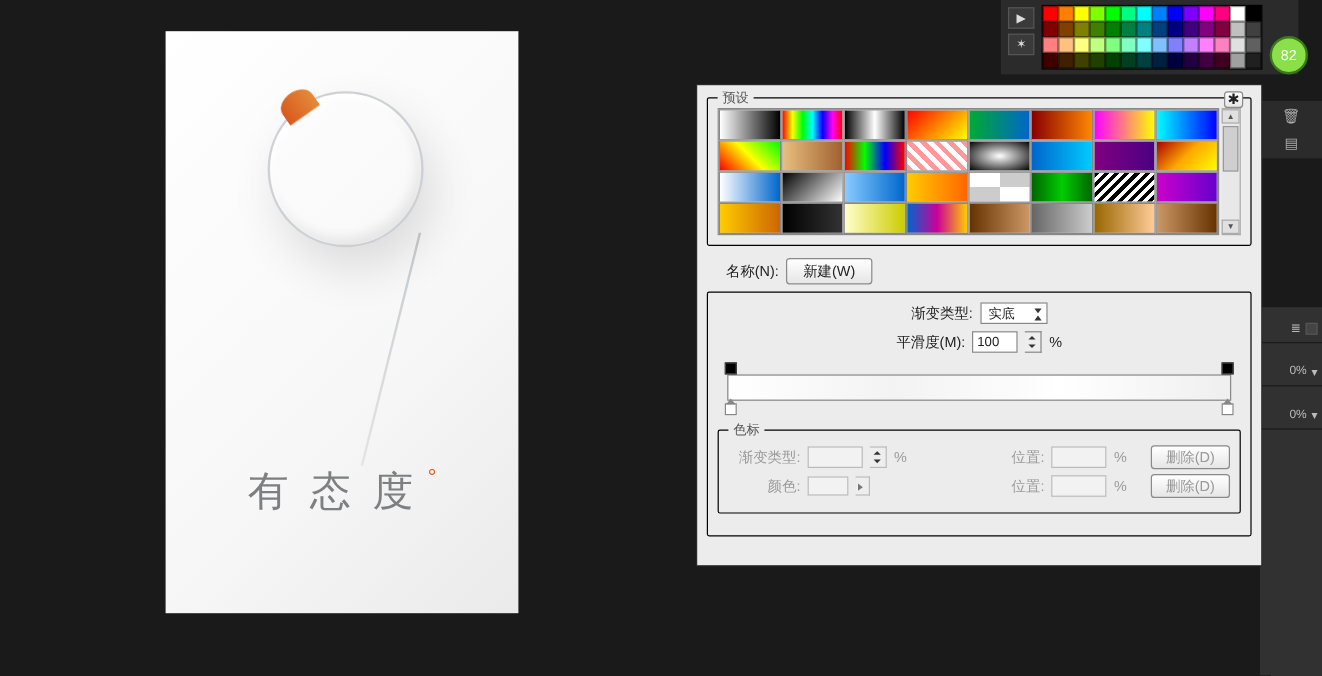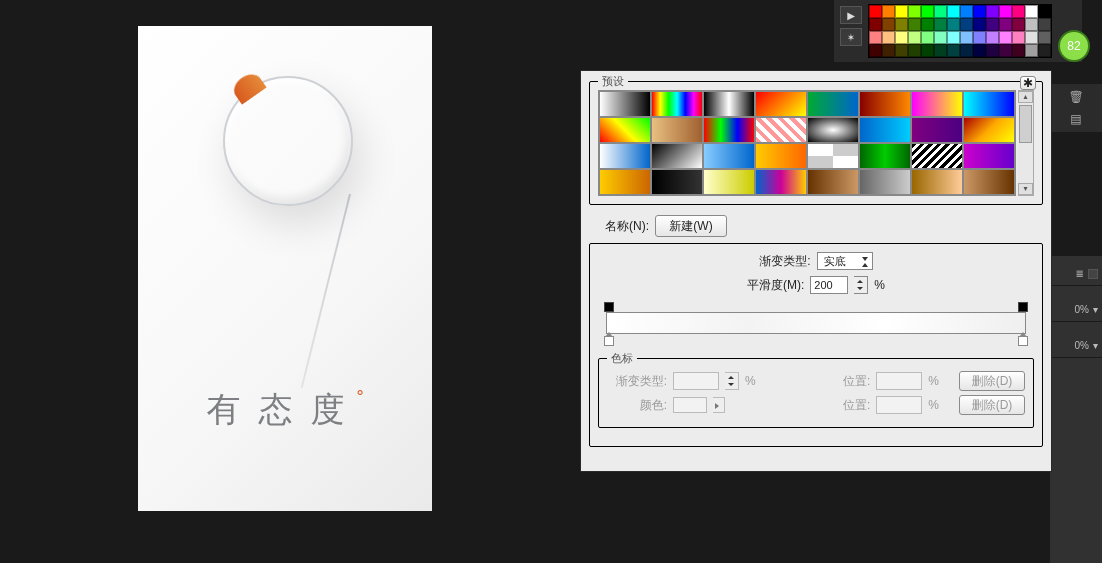--- a/index.html
+++ b/index.html
@@ -233,21 +233,21 @@
           <span class="lbl">名称(N):</span>
           <div class="btn" style="width:72px">新建(W)</div>
         </div>
         <div class="fs" style="">
           <div class="row" style="justify-content:center;margin-top:0">
             <span>渐变类型:</span>
             <div class="sel both" style="width:56px">实底</div>
           </div>
           <div class="row" style="justify-content:center">
             <span>平滑度(M):</span>
-            <div class="ninp" style="width:38px">200</div>
+            <div class="ninp" style="width:38px">100</div>
             <div class="spin"></div>
             <span>%</span>
           </div>
           <div class="bar-wrap">
             <div class="ostop l"></div>
             <div class="ostop r"></div>
             <div class="bar"></div>
             <div class="cstop l"></div>
             <div class="cstop r"></div>
           </div>

